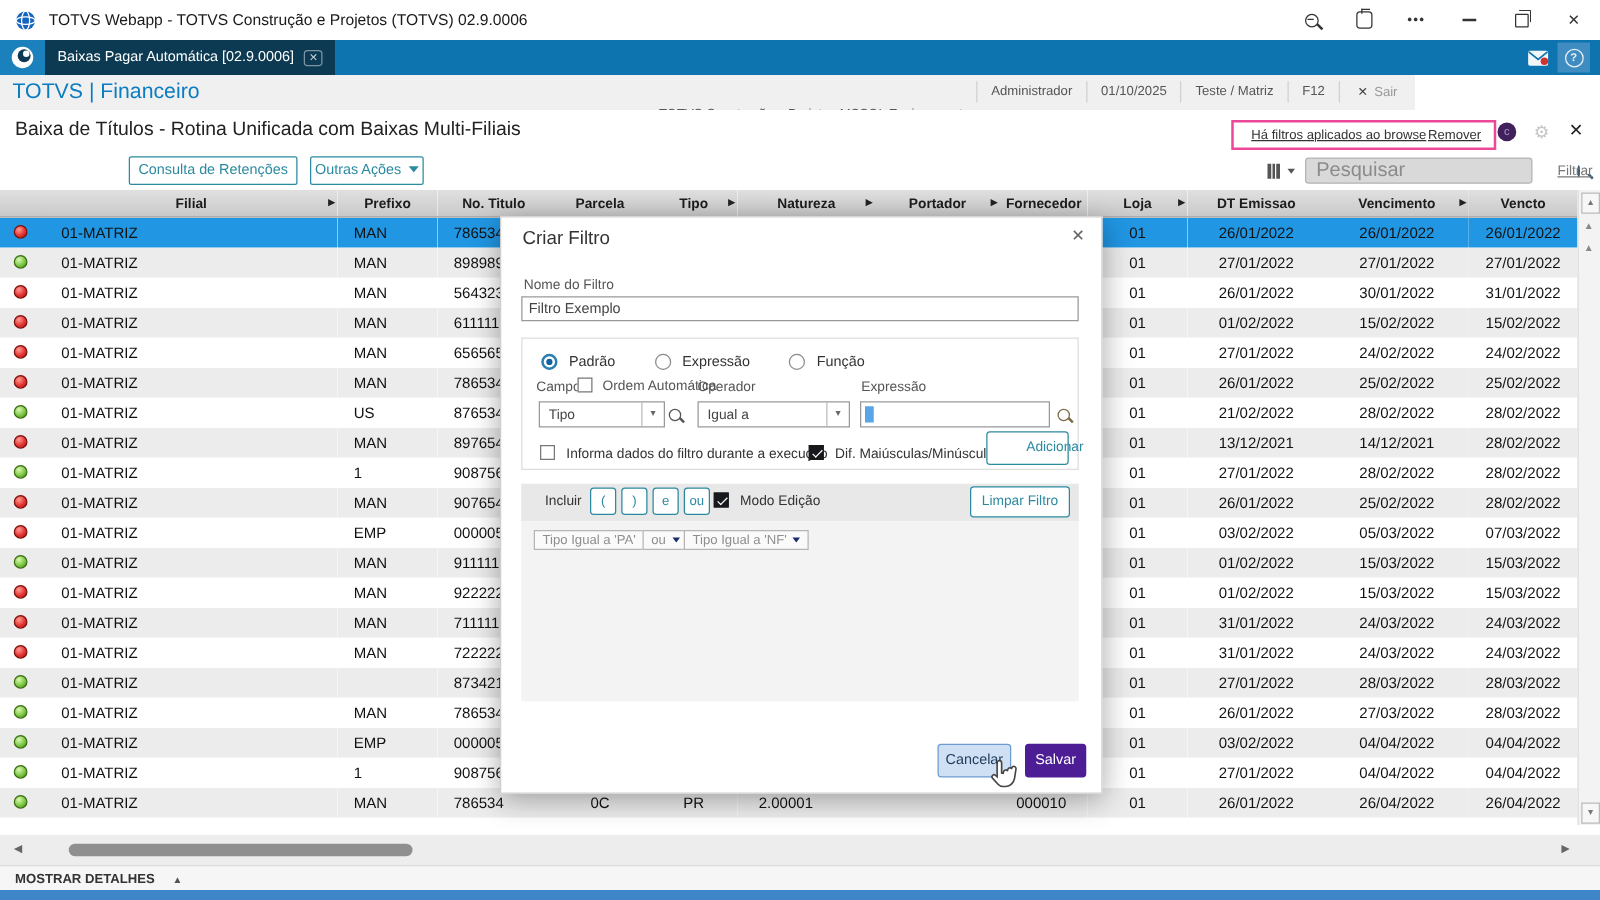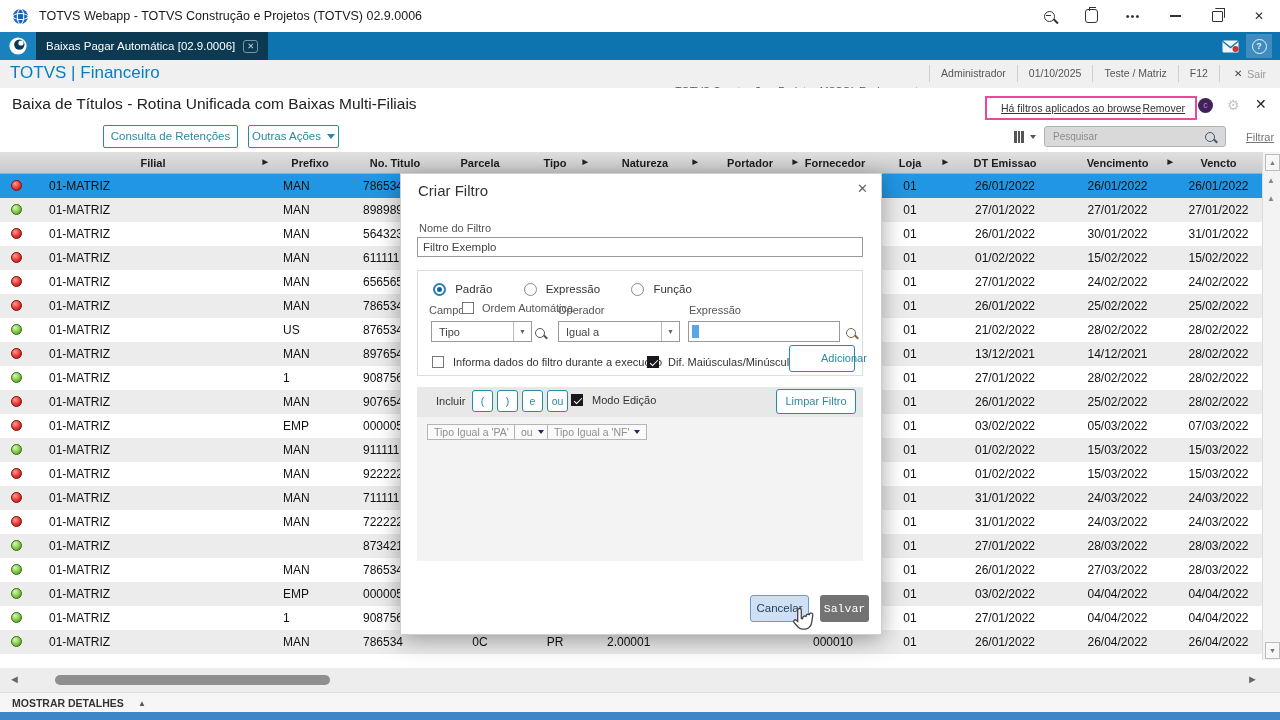--- a/index.html
+++ b/index.html
@@ -26,21 +26,21 @@
   
   .tabbar{position:absolute;left:0;top:32px;width:1280px;height:28px;background:#0e74b0;}
   .tablogo{position:absolute;left:0;top:0;width:36px;height:28px;background:#1b81bd;display:flex;align-items:center;justify-content:center;}
   .tabactive{position:absolute;left:36px;top:0;height:28px;background:#0c3a52;color:#fff;display:flex;align-items:center;gap:8px;padding:0 10px;font-size:11.5px;}
   .tabx{border:1px solid #7d95a3;border-radius:3px;font-size:8.5px;line-height:11px;padding:0 3px;color:#cdd7dd;}
   .mailbox{position:absolute;right:38px;top:2px;width:24px;height:24px;display:flex;align-items:center;justify-content:center;}
   .helpbox{position:absolute;right:8px;top:2px;width:26px;height:24px;background:#3e8cc0;display:flex;align-items:center;justify-content:center;}
   .helpcirc{width:13px;height:13px;border:1.5px solid #eaf2f8;border-radius:50%;color:#eaf2f8;font-size:9px;line-height:13px;text-align:center;font-weight:bold;}
 
   
-  .envbar{position:absolute;left:0;top:60px;width:1280px;height:28px;background:#f0f0f0;border-bottom:1px solid #d7d7d7;}
+  .envbar{position:absolute;left:0;top:60px;width:1132px;height:28px;background:#f0f0f0;border-bottom:1px solid #d7d7d7;}
   .brandline{position:absolute;left:10px;top:3px;font-size:17px;color:#0a7cc0;}
   .envitems{position:absolute;right:6px;top:0;height:27px;display:flex;align-items:center;font-size:10.5px;color:#555;}
   .envitem{padding:0 11px;border-left:1px solid #d0d0d0;height:17px;line-height:17px;white-space:nowrap;}
   .envitem:first-child{border-left:none;margin-top:36px;}
   .sair{display:flex;align-items:center;gap:5px;padding:0 8px 0 14px;border-left:1px solid #d0d0d0;height:17px;}
   .sair .x{color:#444;font-size:10px;}
   .sair .t{color:#999;}
 
   
   .pagehead{position:absolute;left:0;top:88px;width:1280px;height:34px;background:#fff;}
@@ -53,21 +53,21 @@
   .routx{position:absolute;left:1255px;top:8px;color:#222;font-size:14px;}
 
   
   .toolbar{position:absolute;left:0;top:122px;width:1280px;height:30px;background:#fff;}
   .obtn{position:absolute;top:3px;height:23px;line-height:21px;background:#fff;border:1px solid #2b8aa0;border-radius:2px;color:#2b8aa0;font-size:11.5px;text-align:center;box-sizing:border-box;}
   .tri-dn{display:inline-block;width:0;height:0;border-left:4px solid transparent;border-right:4px solid transparent;border-top:5px solid #2b8aa0;vertical-align:1px;margin-left:6px;}
   .colicon{position:absolute;left:1014px;top:9px;display:flex;align-items:center;gap:1px;}
   .colicon i{display:block;width:2.5px;height:12px;background:#555;}
   .colicon .tri{width:0;height:0;border-left:3.5px solid transparent;border-right:3.5px solid transparent;border-top:4px solid #555;margin-left:5px;}
   .search{position:absolute;left:1044px;top:4px;width:182px;height:21px;background:#d9d9d9;border:1px solid #b3b3b3;border-radius:3px;box-sizing:border-box;display:flex;align-items:center;}
-  .search input{flex:1;border:none;background:transparent;outline:none;font-size:10px;color:#555;padding-left:8px;font-family:"Liberation Sans",sans-serif;}
+  .search input{flex:1;border:none;background:transparent;outline:none;font-size:16px;color:#555;padding-left:8px;font-family:"Liberation Sans",sans-serif;}
   .search input::placeholder{color:#8b8b8b;}
   .smag{position:relative;width:8px;height:8px;border:1.8px solid #3d5a73;border-radius:50%;margin-right:10px;}
   .smag::after{content:"";position:absolute;left:7px;top:7px;width:2px;height:5px;background:#3d5a73;transform:rotate(-45deg);transform-origin:top left;}
   .filtrar{position:absolute;left:1246px;top:9px;font-size:11px;color:#777;text-decoration:underline;}
 
   
   .grid{position:absolute;left:0;top:152px;width:1262px;height:502px;background:#fff;}
   table{border-collapse:collapse;table-layout:fixed;width:1262px;}
   th{height:21px;background:linear-gradient(#e0e0e0,#c9c9c9);border-bottom:1px solid #a8a8a8;
      font-size:11px;font-weight:bold;color:#1c1c1c;position:relative;padding:0;white-space:nowrap;overflow:hidden;}
@@ -147,22 +147,22 @@
   .modoed{position:absolute;left:154px;top:7px;}
   .modoed .t{margin-left:6px;}
   .limpar{position:absolute;left:359px;top:2px;width:80px;height:25px;background:#fff;border:1px solid #2b8aa0;border-radius:3px;
           color:#2b8aa0;font-size:11px;text-align:center;line-height:23px;box-sizing:border-box;}
   .chips{position:absolute;left:16px;top:243px;width:446px;height:144px;background:#f3f3f3;}
   .chip{position:absolute;top:7px;height:16px;border:1px solid #b5b5b5;background:#fafafa;display:flex;align-items:center;gap:5px;
         padding:0 6px;font-size:10.5px;color:#8f8f8f;box-sizing:border-box;}
   .chip .dtri{width:0;height:0;border-left:3.5px solid transparent;border-right:3.5px solid transparent;border-top:4.5px solid #1a2a6b;}
   .mcancel{position:absolute;left:349px;top:421px;width:59px;height:27px;background:#cfe0f4;border:1px solid #6d9bd1;border-radius:3px;
            color:#223d5e;font-size:11.5px;text-align:center;line-height:25px;box-sizing:border-box;}
-  .msave{position:absolute;left:419px;top:421px;width:49px;height:27px;background:#737373;border-radius:3px;color:#fff;
-         font-size:11.5px;text-align:center;line-height:27px;font-family:Liberation Mono, monospace;}
+  .msave{position:absolute;left:419px;top:421px;width:49px;height:27px;background:#4c1d95;border-radius:3px;color:#fff;
+         font-size:11.5px;text-align:center;line-height:27px;}
   .hand{position:absolute;left:390px;top:433px;z-index:5;}
 </style>
 </head>
 <body>
 
 <div class="app">
 
   <div class="titlebar">
     <svg class="globe" viewBox="0 0 18 18">
       <circle cx="9" cy="9" r="8" fill="#1565c0"></circle>

